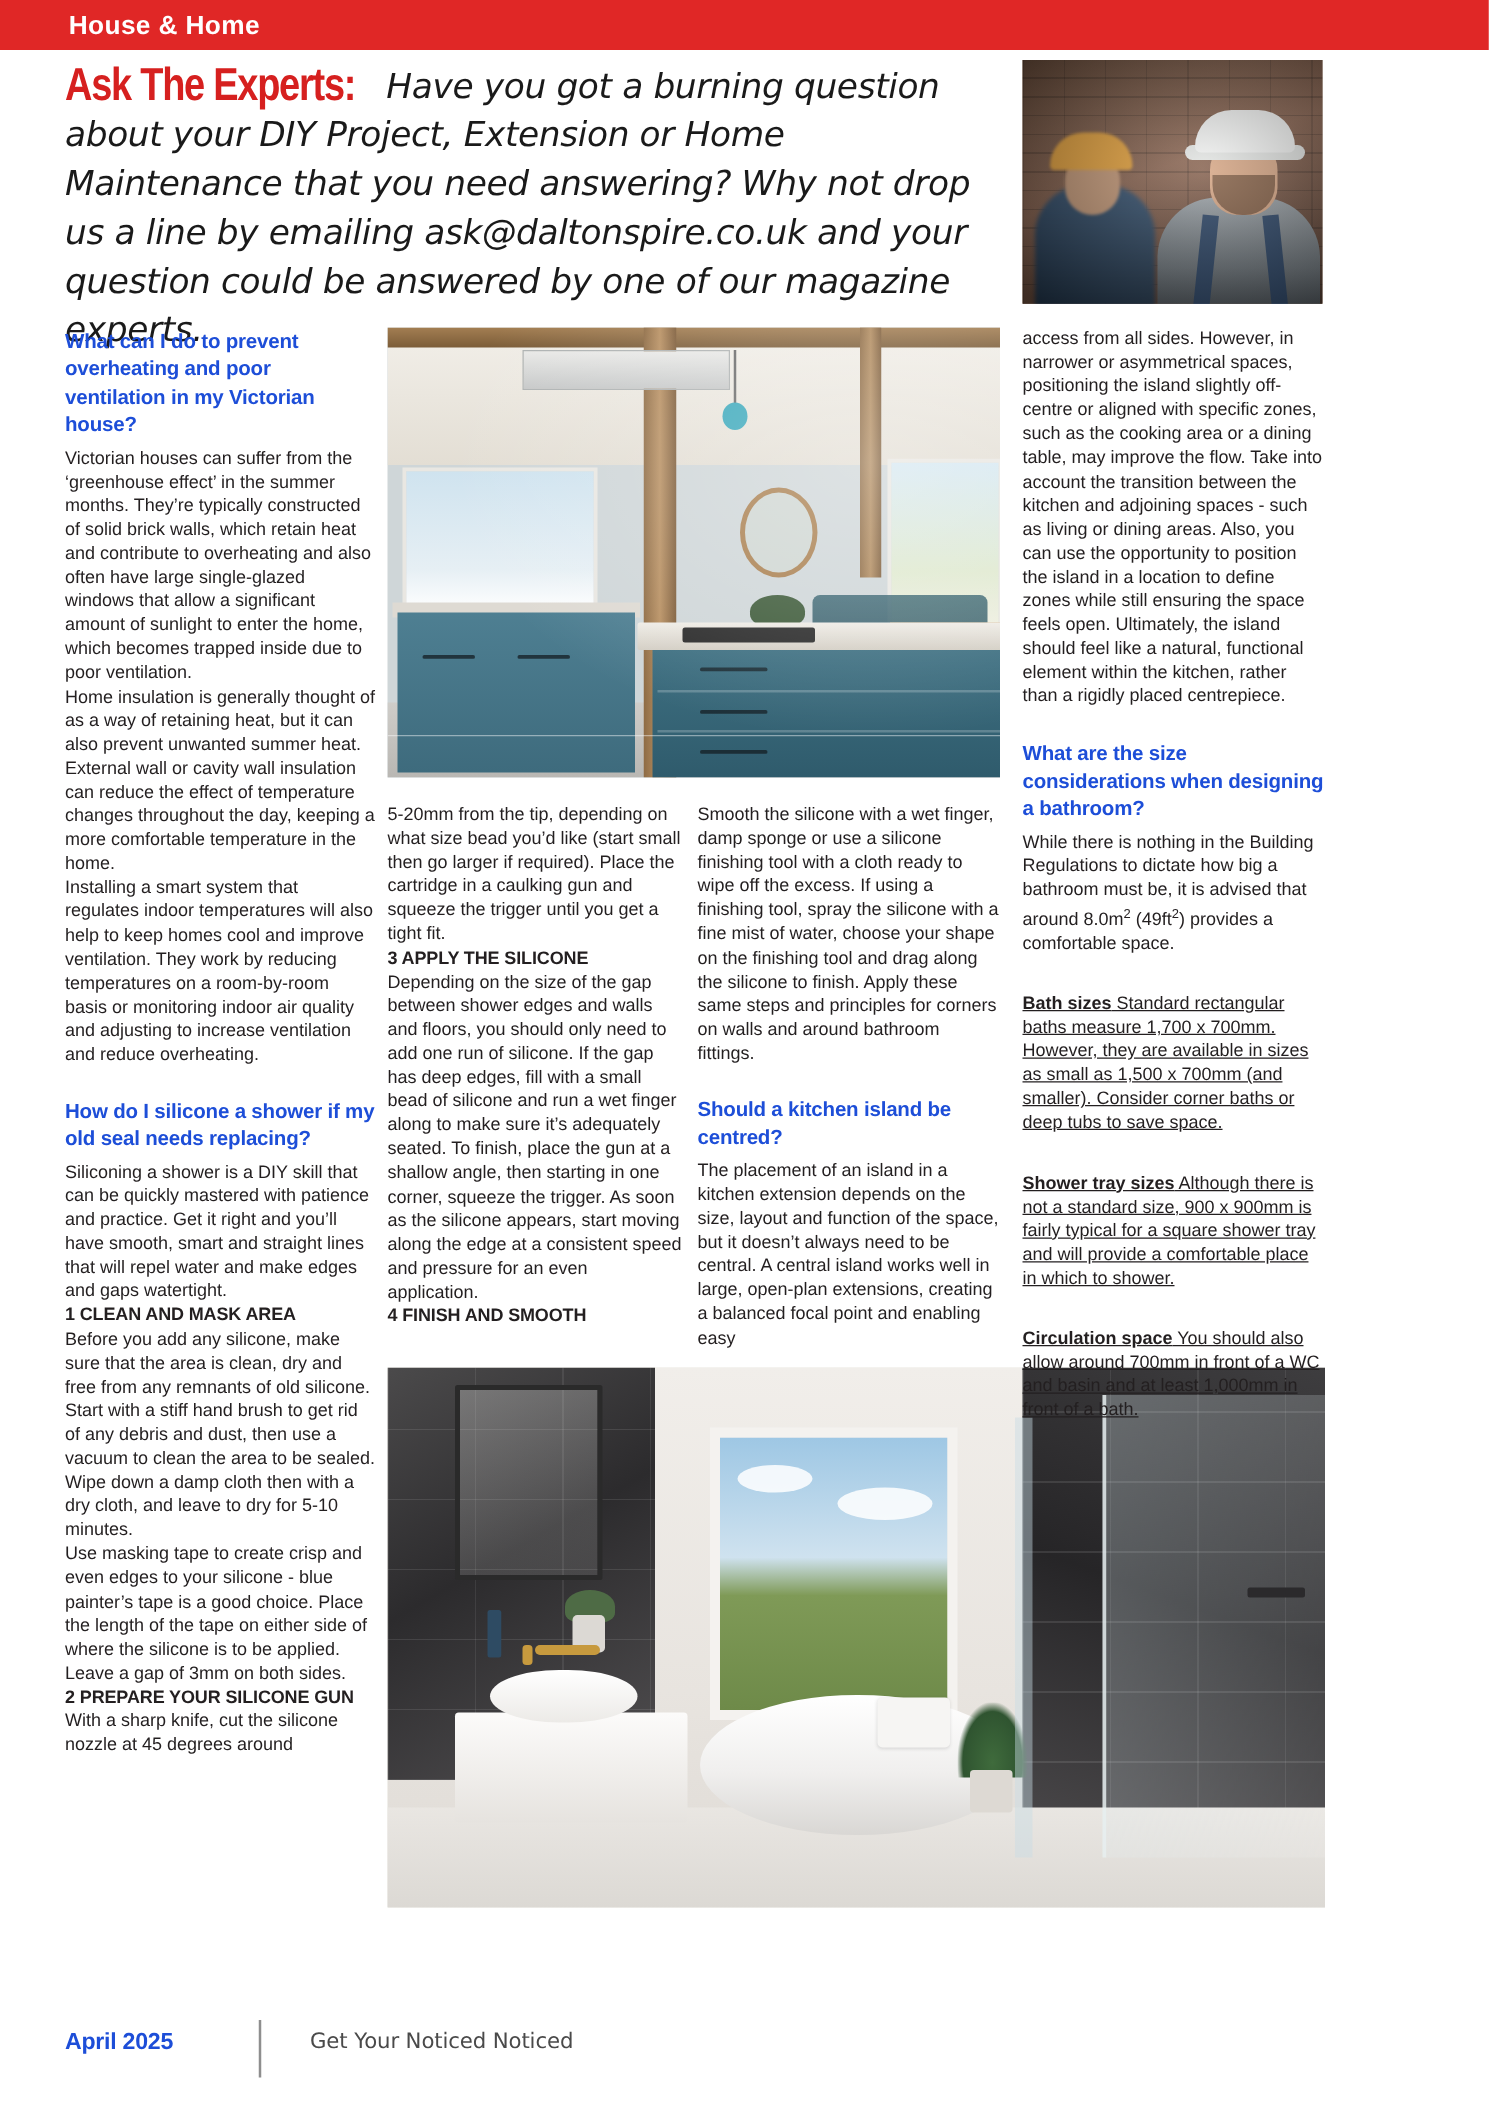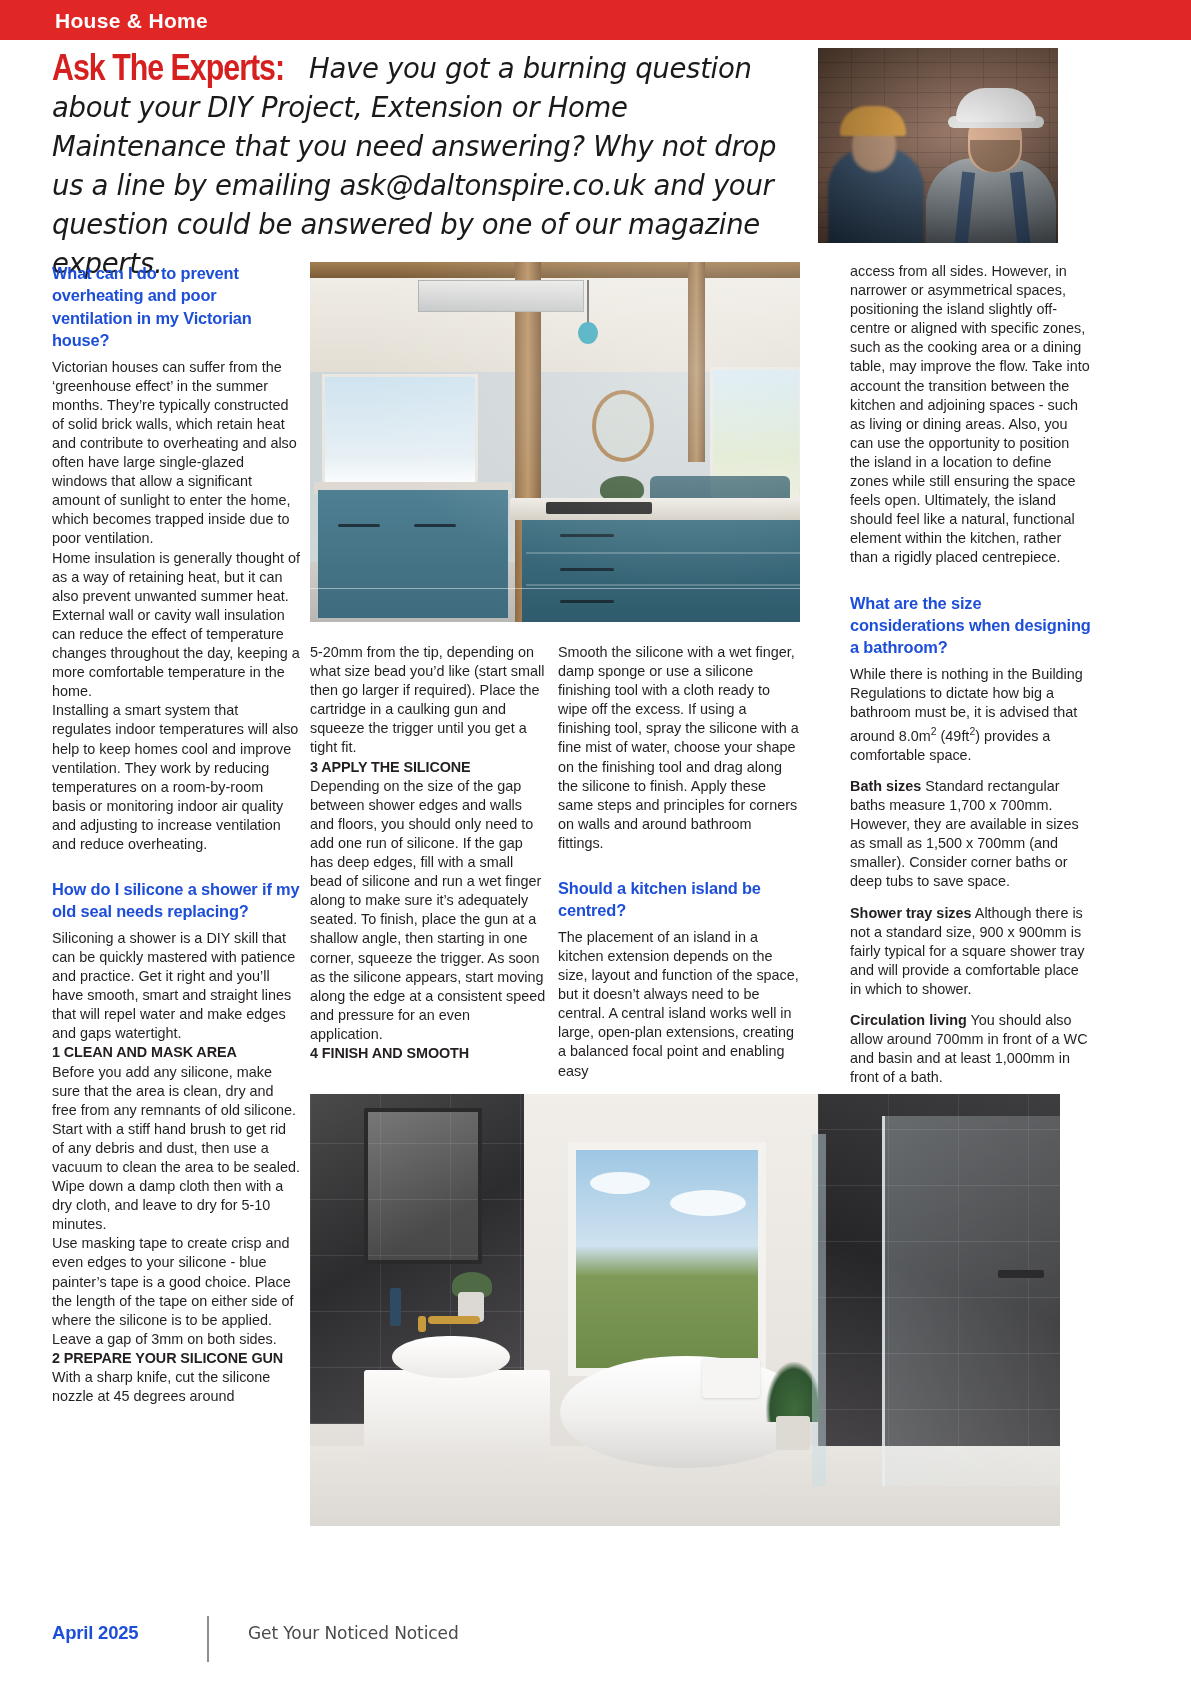--- a/index.html
+++ b/index.html
@@ -164,21 +164,21 @@
   
   .col {
     position: absolute;
     font-size: 14.4px;
     line-height: 19.1px;
     color: #231f20;
     text-align: left;
   }
   .col p { margin: 0; }
   .col p + p { margin-top: 0; }
-  .col .gap { margin-top: 12px; }
+  .col .gap { margin-top: 29px; text-decoration: underline; }
   h3.qhead {
     margin: 0 0 6px 0;
     font-size: 16.4px;
     line-height: 22.4px;
     font-weight: bold;
     color: #1d4ed8;
     letter-spacing: -0.15px;
   }
   h3.qhead.spaced { margin-top: 24px; }
   .step {
@@ -186,21 +186,21 @@
     font-size: 14.4px;
     line-height: 19.1px;
     margin-top: 11px;
     letter-spacing: -0.1px;
   }
   .runin { font-weight: bold; }
 
   #col-left   { left: 52px;  top: 262px; width: 248px; }
   #col-two    { left: 310px; top: 643px; width: 236px; }
   #col-three  { left: 558px; top: 643px; width: 242px; }
-  #col-right  { left: 850px; top: 262px; width: 242px; }
+  #col-right  { left: 818px; top: 262px; width: 242px; }
 
   
   .kitchen-photo {
     position: absolute;
     left: 310px;
     top: 262px;
     width: 490px;
     height: 360px;
     overflow: hidden;
     background: #cfd6d8;
@@ -571,21 +571,21 @@
     <h3 class="qhead spaced">Should a kitchen island be centred?</h3>
     <p>The placement of an island in a kitchen extension depends on the size, layout and function of the space, but it doesn’t always need to be central. A central island works well in large, open-plan extensions, creating a balanced focal point and enabling easy</p>
   </div>
 
   <div class="col" id="col-right">
     <p>access from all sides. However, in narrower or asymmetrical spaces, positioning the island slightly off-centre or aligned with specific zones, such as the cooking area or a dining table, may improve the flow. Take into account the transition between the kitchen and adjoining spaces - such as living or dining areas. Also, you can use the opportunity to position the island in a location to define zones while still ensuring the space feels open. Ultimately, the island should feel like a natural, functional element within the kitchen, rather than a rigidly placed centrepiece.</p>
     <h3 class="qhead spaced">What are the size considerations when designing a bathroom?</h3>
     <p><span>While there is nothing in the Building Regulations to dictate how big a bathroom must be, it is advised that around 8.0m</span><sup>2</sup><span> (49ft</span><sup>2</sup><span>) provides a comfortable space.</span></p>
     <p class="gap"><span class="runin">Bath sizes</span><span> Standard rectangular baths measure 1,700 x 700mm. However, they are available in sizes as small as 1,500 x 700mm (and smaller). Consider corner baths or deep tubs to save space.</span></p>
     <p class="gap"><span class="runin">Shower tray sizes</span><span> Although there is not a standard size, 900 x 900mm is fairly typical for a square shower tray and will provide a comfortable place in which to shower.</span></p>
-    <p class="gap"><span class="runin">Circulation living</span><span> You should also allow around 700mm in front of a WC and basin and at least 1,000mm in front of a bath.</span></p>
+    <p class="gap"><span class="runin">Circulation space</span><span> You should also allow around 700mm in front of a WC and basin and at least 1,000mm in front of a bath.</span></p>
   </div>
 
   <div class="footer">
     <div class="footer-date">April 2025</div>
     <div class="footer-divider"></div>
     <div class="footer-tag">Get Your Noticed Noticed</div>
   </div>
 
 </div>
 

